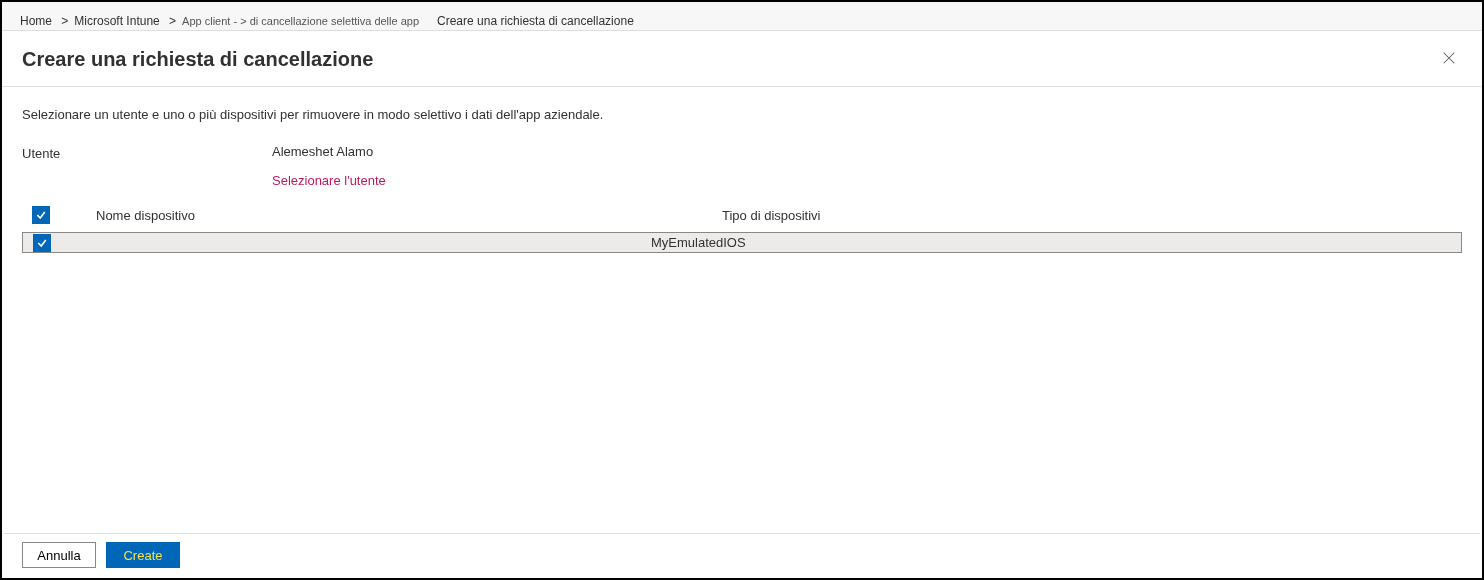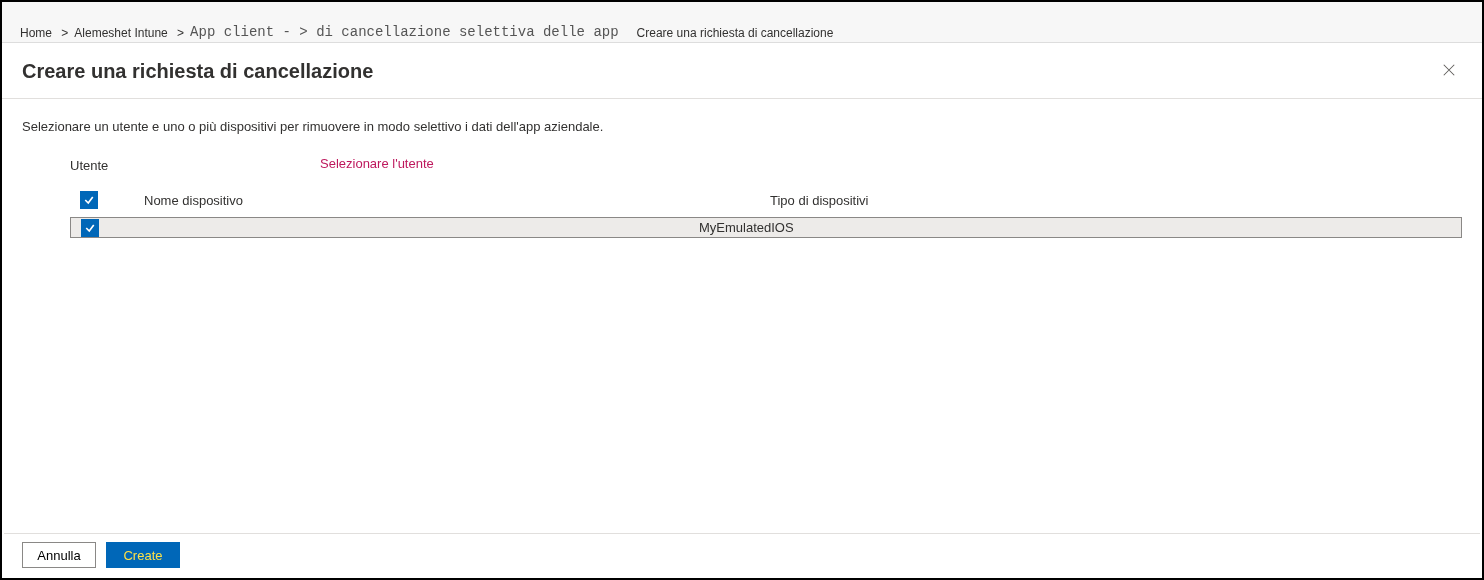--- a/index.html
+++ b/index.html
@@ -1,47 +1,47 @@
 <!DOCTYPE html>
 <html><head>
   <meta charset="utf-8">
   <style>
     * { box-sizing: border-box; margin: 0; padding: 0; }
     html, body { width: 1484px; height: 580px; font-family: "Segoe UI", Arial, sans-serif; font-size: 13px; color: #323130; }
     body { border: 2px solid #000; position: relative; background: #fff; }
 
     .breadcrumb {
       display: flex;
-      align-items: flex-end;
+      align-items: center;
       gap: 4px;
-      padding: 22px 10px 2px 18px;
+      padding: 12px 10px 2px 18px;
       font-size: 12px;
       background: #f7f7f7;
       border-bottom: 1px solid #ddd;
     }
     .breadcrumb .crumb { white-space: nowrap; }
     .breadcrumb .sep { margin: 0 2px; }
-    .breadcrumb .tiny { font-size: 14px; color: #555; font-family: Liberation Mono, monospace; }
+    .breadcrumb .tiny { font-size: 11px; color: #555; }
     .breadcrumb .current { margin-left: 14px; }
 
     .header {
       display: flex;
       align-items: center;
       justify-content: space-between;
       padding: 14px 20px 12px 20px;
       border-bottom: 1px solid #e1dfdd;
     }
     .header h1 { font-size: 20px; font-weight: 600; }
     .close-x { font-size: 18px; font-weight: 300; cursor: pointer; color: #605e5c; padding: 4px 6px; }
 
     .content { padding: 20px 20px 12px 20px; }
 
     .desc { font-size: 13px; margin-bottom: 22px; }
 
-    .row { display: flex; align-items: flex-start; margin-bottom: 14px; margin-left: 48px; }
+    .row { display: flex; align-items: flex-start; margin-bottom: 14px; }
     .row .label-col { width: 250px; font-size: 13px; padding-top: 2px; }
     .row .value-col { flex: 1; font-size: 13px; }
 
     .user-name { margin-bottom: 14px; }
     .select-user-link { color: #be185d; cursor: pointer; }
 
     .device-block { margin-top: 4px; }
 
     .device-header { display: flex; align-items: center; padding: 4px 0 8px 0; gap: 36px; }
     .device-header .cbcell { width: 38px; display:flex; justify-content:center; }
@@ -89,41 +89,42 @@
       justify-content: center;
     }
     .btn.primary { background: #0067b8; color: #fde047; border-color: #0067b8; font-weight: 400; }
   </style>
 </head>
 <body>
 
 <div class="breadcrumb">
   <span class="crumb">Home</span>
     <span class="sep">&nbsp;&gt;</span>
-  <span class="crumb">Alemeshet Intune</span>
+  <span class="crumb">Microsoft Intune</span>
     <span class="sep">&nbsp;&gt;</span>
   <span class="crumb tiny">App client - &gt; di cancellazione selettiva delle app</span>
   <span class="crumb current">Creare una richiesta di cancellazione</span>
 </div>
 
 <div class="header">
   <h1>Creare una richiesta di cancellazione</h1>
   <span class="close-x">
     <svg viewBox="0 0 16 16" width="14" height="14">
         <path d="M2 2 L14 14 M14 2 L2 14" stroke="#605e5c" stroke-width="1.2"></path>
       </svg>
   </span>
 </div>
 
 <div class="content">
   <div class="desc">Selezionare un utente e uno o più dispositivi per rimuovere in modo selettivo i dati dell'app aziendale.</div>
 
   <div class="row">
     <div class="label-col">Utente</div>
     <div class="value-col">
+      <div class="user-name">Alemeshet Alamo</div>
       <div class="select-user-link">Selezionare l'utente</div>
     </div>
   </div>
 
   <div class="row device-block">
     <div class="value-col">
       <div class="device-header">
         <div class="cbcell">
           <span class="cb">
             <svg viewBox="0 0 16 16">

